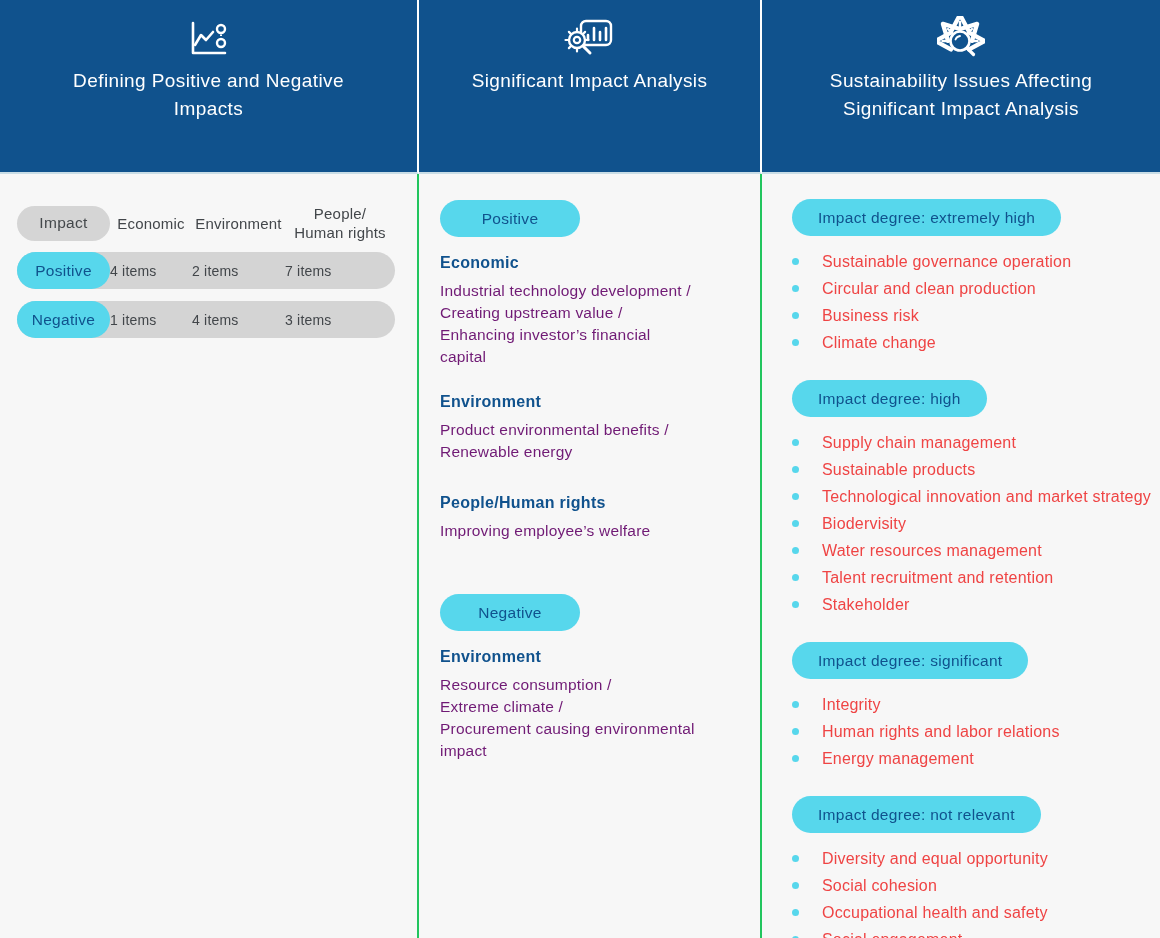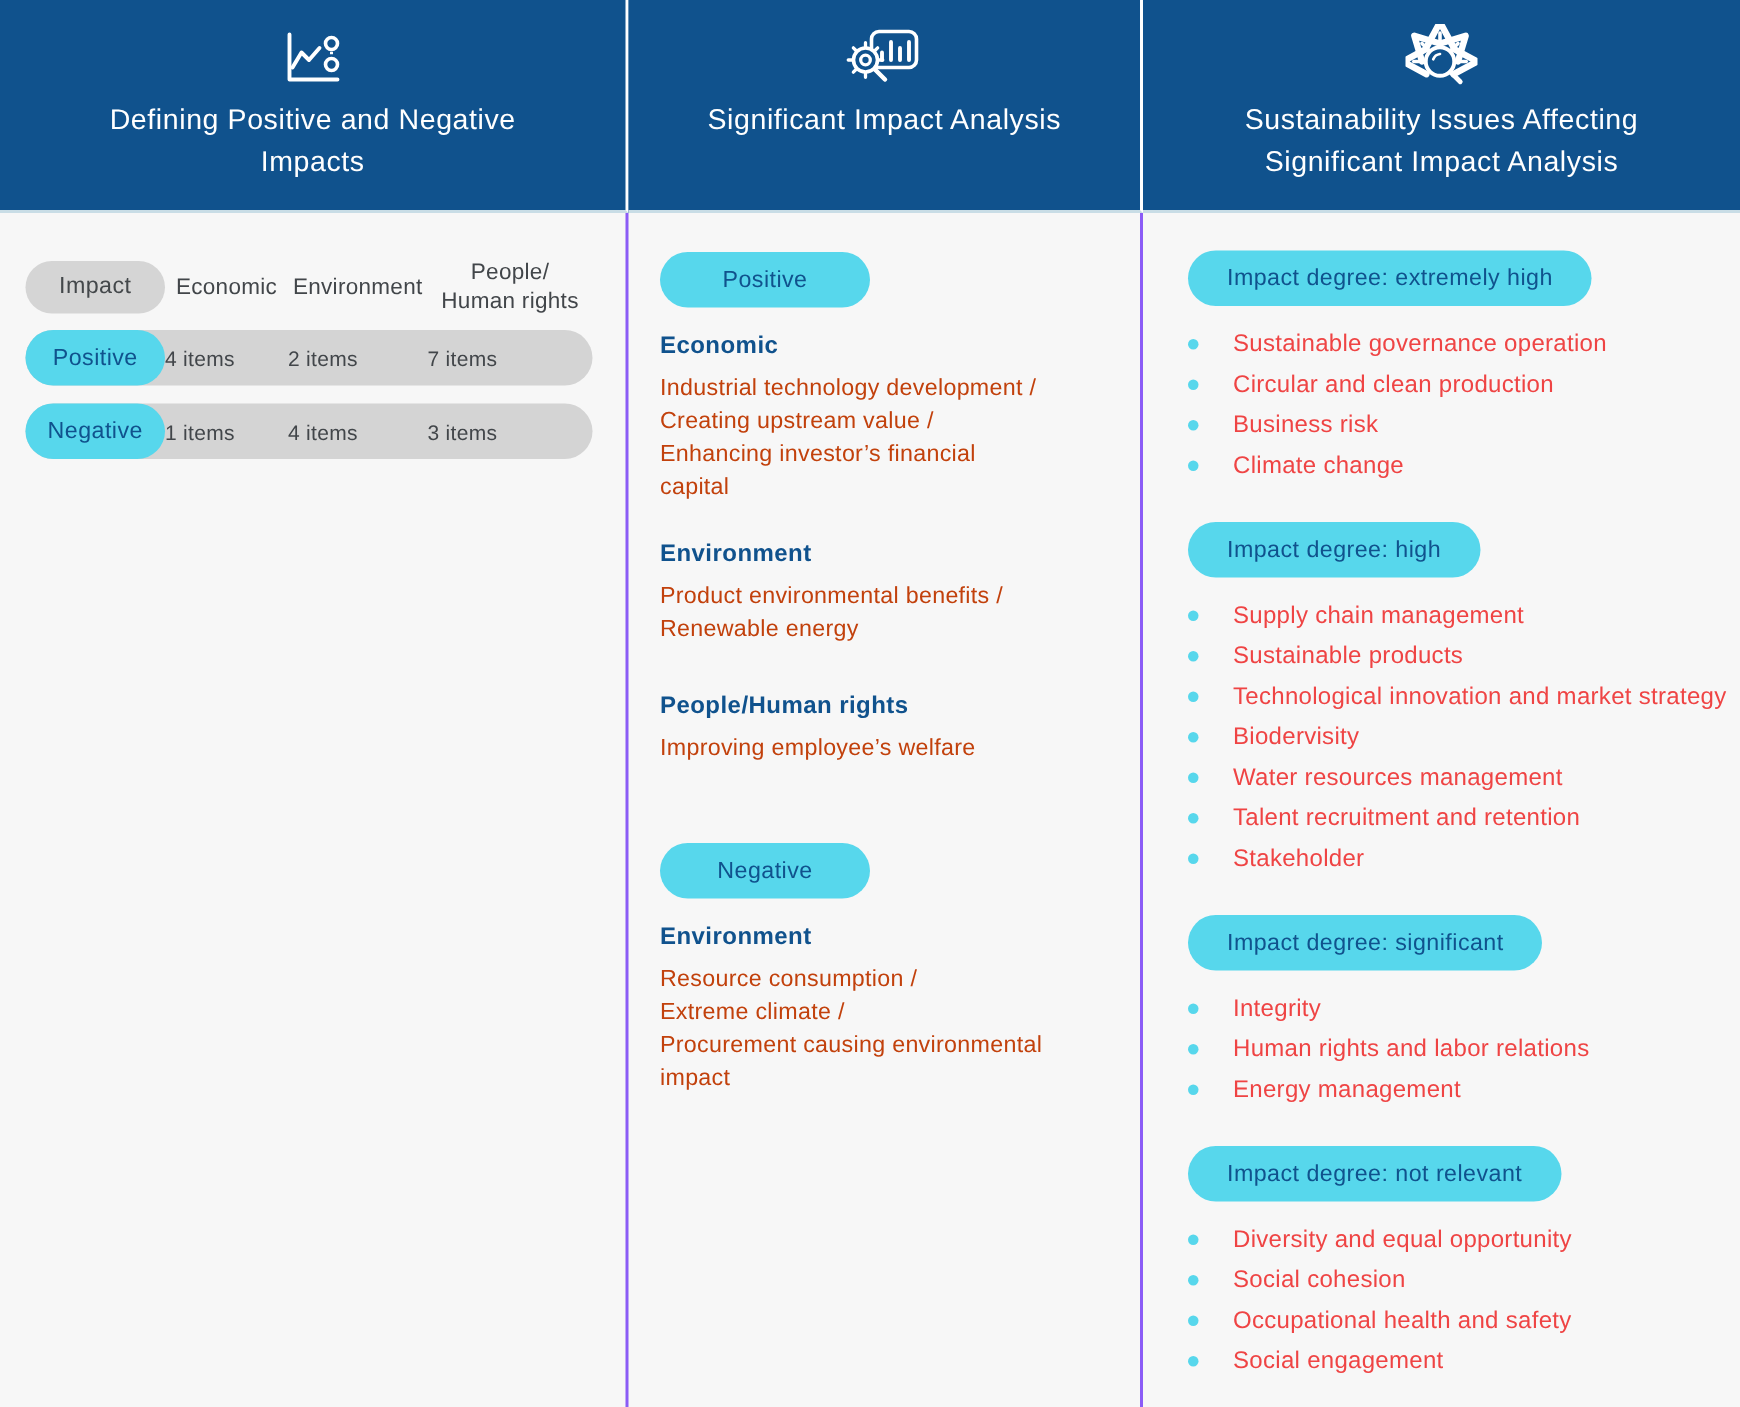--- a/index.html
+++ b/index.html
@@ -10,27 +10,27 @@
     width:1160px; height:938px;
     overflow:hidden;
   }
   .board { display:flex; width:1160px; height:938px; background:#f7f7f7; }
   .col { height:938px; display:flex; flex-direction:column; }
   .col-left  { width:419px; }
   .col-mid   { width:343px; }
   .col-right { width:398px; }
 
   .col-header {
-    height:142px; background:#10528d;
+    height:174px; background:#10528d;
     border-bottom:2px solid #c9dde6;
     display:flex; flex-direction:column; align-items:center;
     padding-top:15px;
   }
   .col-left .col-header, .col-mid .col-header { border-right:2px solid #ffffff; }
-  .col-left .col-body,  .col-mid .col-body  { border-right:2px solid #8b5cf6; }
+  .col-left .col-body,  .col-mid .col-body  { border-right:2px solid #22c55e; }
 
   .hdr-icon { height:48px; display:flex; align-items:center; justify-content:center; margin-bottom:4px; }
   .col-title {
     color:#ffffff; font-size:19px; line-height:28px; text-align:center;
     letter-spacing:0.4px; white-space:pre-line; font-weight:400;
   }
 
   .col-body { flex:1; padding-top:0; overflow:hidden; }
 
   .pre { white-space:pre-line; }
@@ -64,21 +64,21 @@
   .badge-wide { width:140px; margin-top:26px; }
   .neg-wrap { margin-top:26px; }
   .sec { margin-top:24px; }
   .sec.first { margin-top:16px; }
   .sec.people { margin-top:30px; }
   .sec-heading {
     color:#10528d; font-size:16px; font-weight:700; letter-spacing:0.3px;
     line-height:20px; margin-bottom:7px;
   }
   .sec-body {
-    color:#c2410c; font-size:15.5px; line-height:22px; letter-spacing:0.2px;
+    color:#701a75; font-size:15.5px; line-height:22px; letter-spacing:0.2px;
     white-space:pre-line;
   }
 
   
   .right-pad { padding-left:30px; padding-right:5px; }
   .deg-badge { padding:0 26px; margin-top:19px; }
   .deg-badge.first { margin-top:25px; }
   .issue-list { list-style:none; margin-top:17px; }
   .issue-item {
     display:flex; align-items:flex-start; gap:23px;

